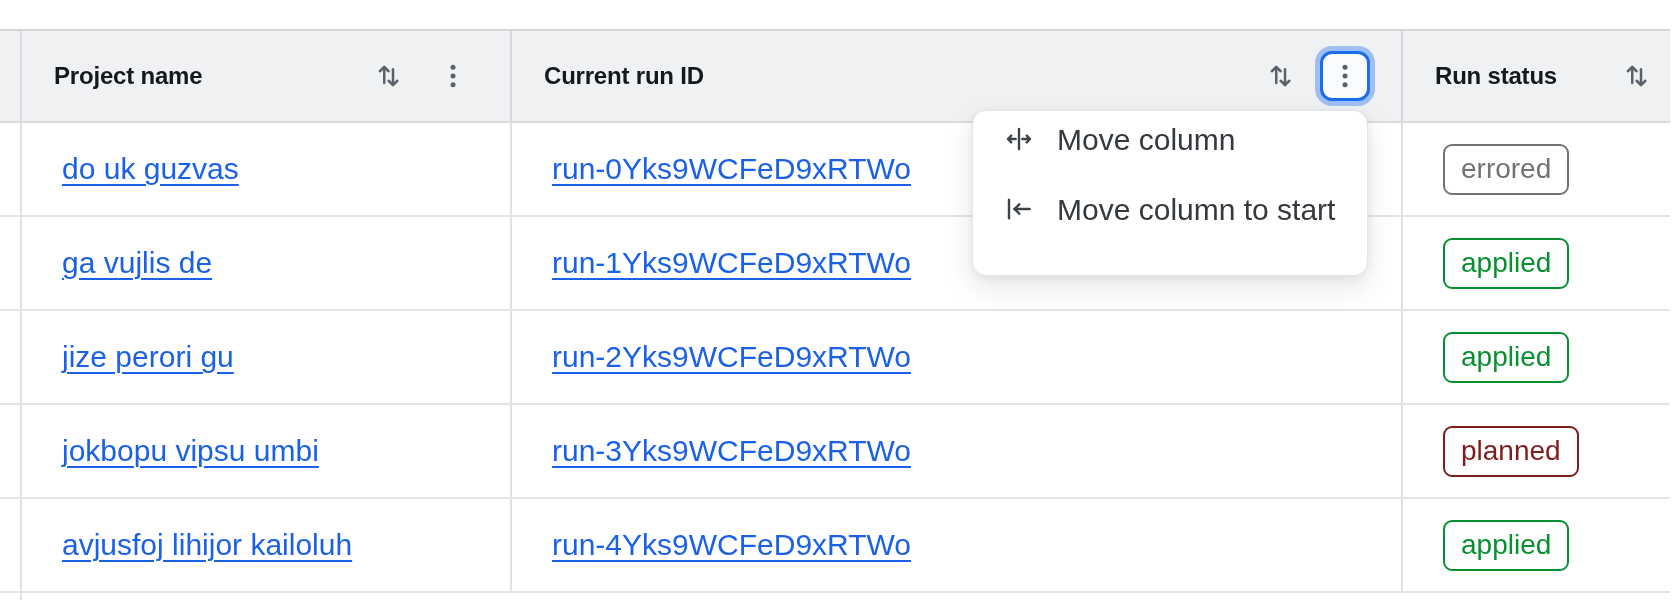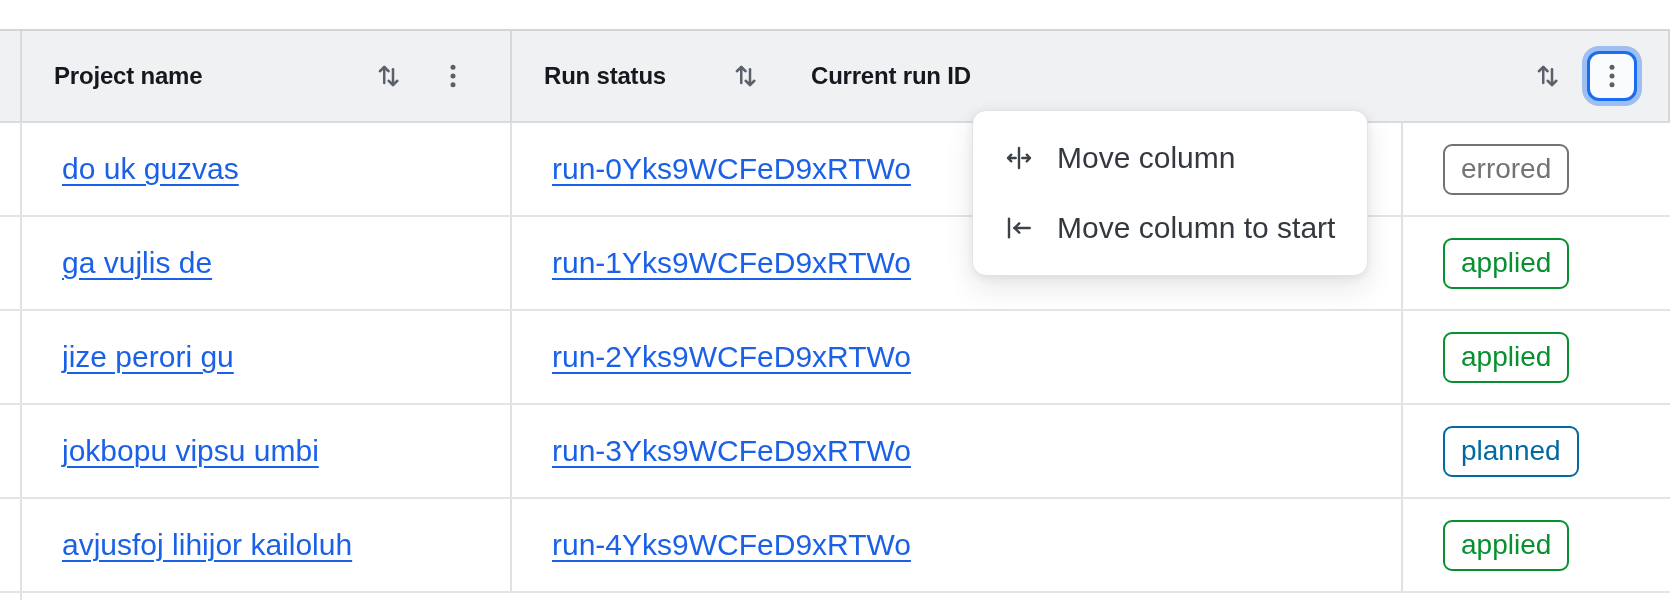--- a/index.html
+++ b/index.html
@@ -76,21 +76,21 @@
   
   .menu {
     position:absolute; left:972px; top:110px; width:396px;
     background:#ffffff;
     border:1px solid #e3e4e8; border-radius:14px;
     box-shadow:0 12px 28px rgba(28,32,40,0.10), 0 2px 8px rgba(28,32,40,0.08);
     padding:12px 0;
     z-index:5;
   }
   .menu-item {
-    height:70px; display:flex; align-items:center; gap:22px;
+    height:70px; display:flex; align-items:flex-start; gap:22px;
     padding:0 30px; font-size:30px; color:#34393f; cursor:pointer;
     white-space:nowrap;
   }
   .menu-item svg { flex:0 0 auto; }
 
   svg { display:block; }
 </style>
 </head>
 <body style="--link: #1b61e8; --focus: #1a6cf0;">
 
@@ -111,50 +111,50 @@
       </span>
       <span class="kebab-btn">
         <svg width="30" height="30" viewBox="0 0 24 24" fill="#596067">
           <circle cx="12" cy="5" r="2"></circle>
             <circle cx="12" cy="12" r="2"></circle>
             <circle cx="12" cy="19" r="2"></circle>
         </svg>
       </span>
     </div>
 
+    <div class="th col-run">
+      <span>Current run ID</span>
+      <span class="sort-btn">
+        <svg width="30" height="30" viewBox="0 0 24 24" fill="none" stroke="#5b616b" stroke-width="2" stroke-linecap="round" stroke-linejoin="round">
+          <path d="M9 17.5V4.8"></path>
+            <path d="M5.5 8.2 9 4.8l3.5 3.4"></path>
+          <path d="M16 6.5v12.7"></path>
+            <path d="M12.5 15.8 16 19.2l3.5-3.4"></path>
+        </svg>
+      </span>
+      <span class="kebab-btn focused">
+        <svg width="30" height="30" viewBox="0 0 24 24" fill="#596067">
+          <circle cx="12" cy="5" r="2"></circle>
+            <circle cx="12" cy="12" r="2"></circle>
+            <circle cx="12" cy="19" r="2"></circle>
+        </svg>
+      </span>
+    </div>
+
     <div class="th col-status">
       <span>Run status</span>
       <span class="sort-btn">
         <svg width="30" height="30" viewBox="0 0 24 24" fill="none" stroke="#5b616b" stroke-width="2" stroke-linecap="round" stroke-linejoin="round">
           <path d="M9 17.5V4.8"></path>
             <path d="M5.5 8.2 9 4.8l3.5 3.4"></path>
           <path d="M16 6.5v12.7"></path>
             <path d="M12.5 15.8 16 19.2l3.5-3.4"></path>
         </svg>
       </span>
     </div>
-
-    <div class="th col-run">
-      <span>Current run ID</span>
-      <span class="sort-btn">
-        <svg width="30" height="30" viewBox="0 0 24 24" fill="none" stroke="#5b616b" stroke-width="2" stroke-linecap="round" stroke-linejoin="round">
-          <path d="M9 17.5V4.8"></path>
-            <path d="M5.5 8.2 9 4.8l3.5 3.4"></path>
-          <path d="M16 6.5v12.7"></path>
-            <path d="M12.5 15.8 16 19.2l3.5-3.4"></path>
-        </svg>
-      </span>
-      <span class="kebab-btn focused">
-        <svg width="30" height="30" viewBox="0 0 24 24" fill="#596067">
-          <circle cx="12" cy="5" r="2"></circle>
-            <circle cx="12" cy="12" r="2"></circle>
-            <circle cx="12" cy="19" r="2"></circle>
-        </svg>
-      </span>
-    </div>
   </div>
 
   <div class="tr">
     <div class="td gutter"></div>
     <div class="td col-project">
         <a class="cell-link">do uk guzvas</a>
       </div>
     <div class="td col-run">
         <a class="cell-link">run-0Yks9WCFeD9xRTWo</a>
       </div>
@@ -191,21 +191,21 @@
 
   <div class="tr">
     <div class="td gutter"></div>
     <div class="td col-project">
         <a class="cell-link">jokbopu vipsu umbi</a>
       </div>
     <div class="td col-run">
         <a class="cell-link">run-3Yks9WCFeD9xRTWo</a>
       </div>
     <div class="td col-status">
-        <span class="badge" style="color: #0369a1;">planned</span>
+        <span class="badge" style="color: #7f1d1d;">planned</span>
       </div>
   </div>
 
   <div class="tr">
     <div class="td gutter"></div>
     <div class="td col-project">
         <a class="cell-link">avjusfoj lihijor kailoluh</a>
       </div>
     <div class="td col-run">
         <a class="cell-link">run-4Yks9WCFeD9xRTWo</a>

